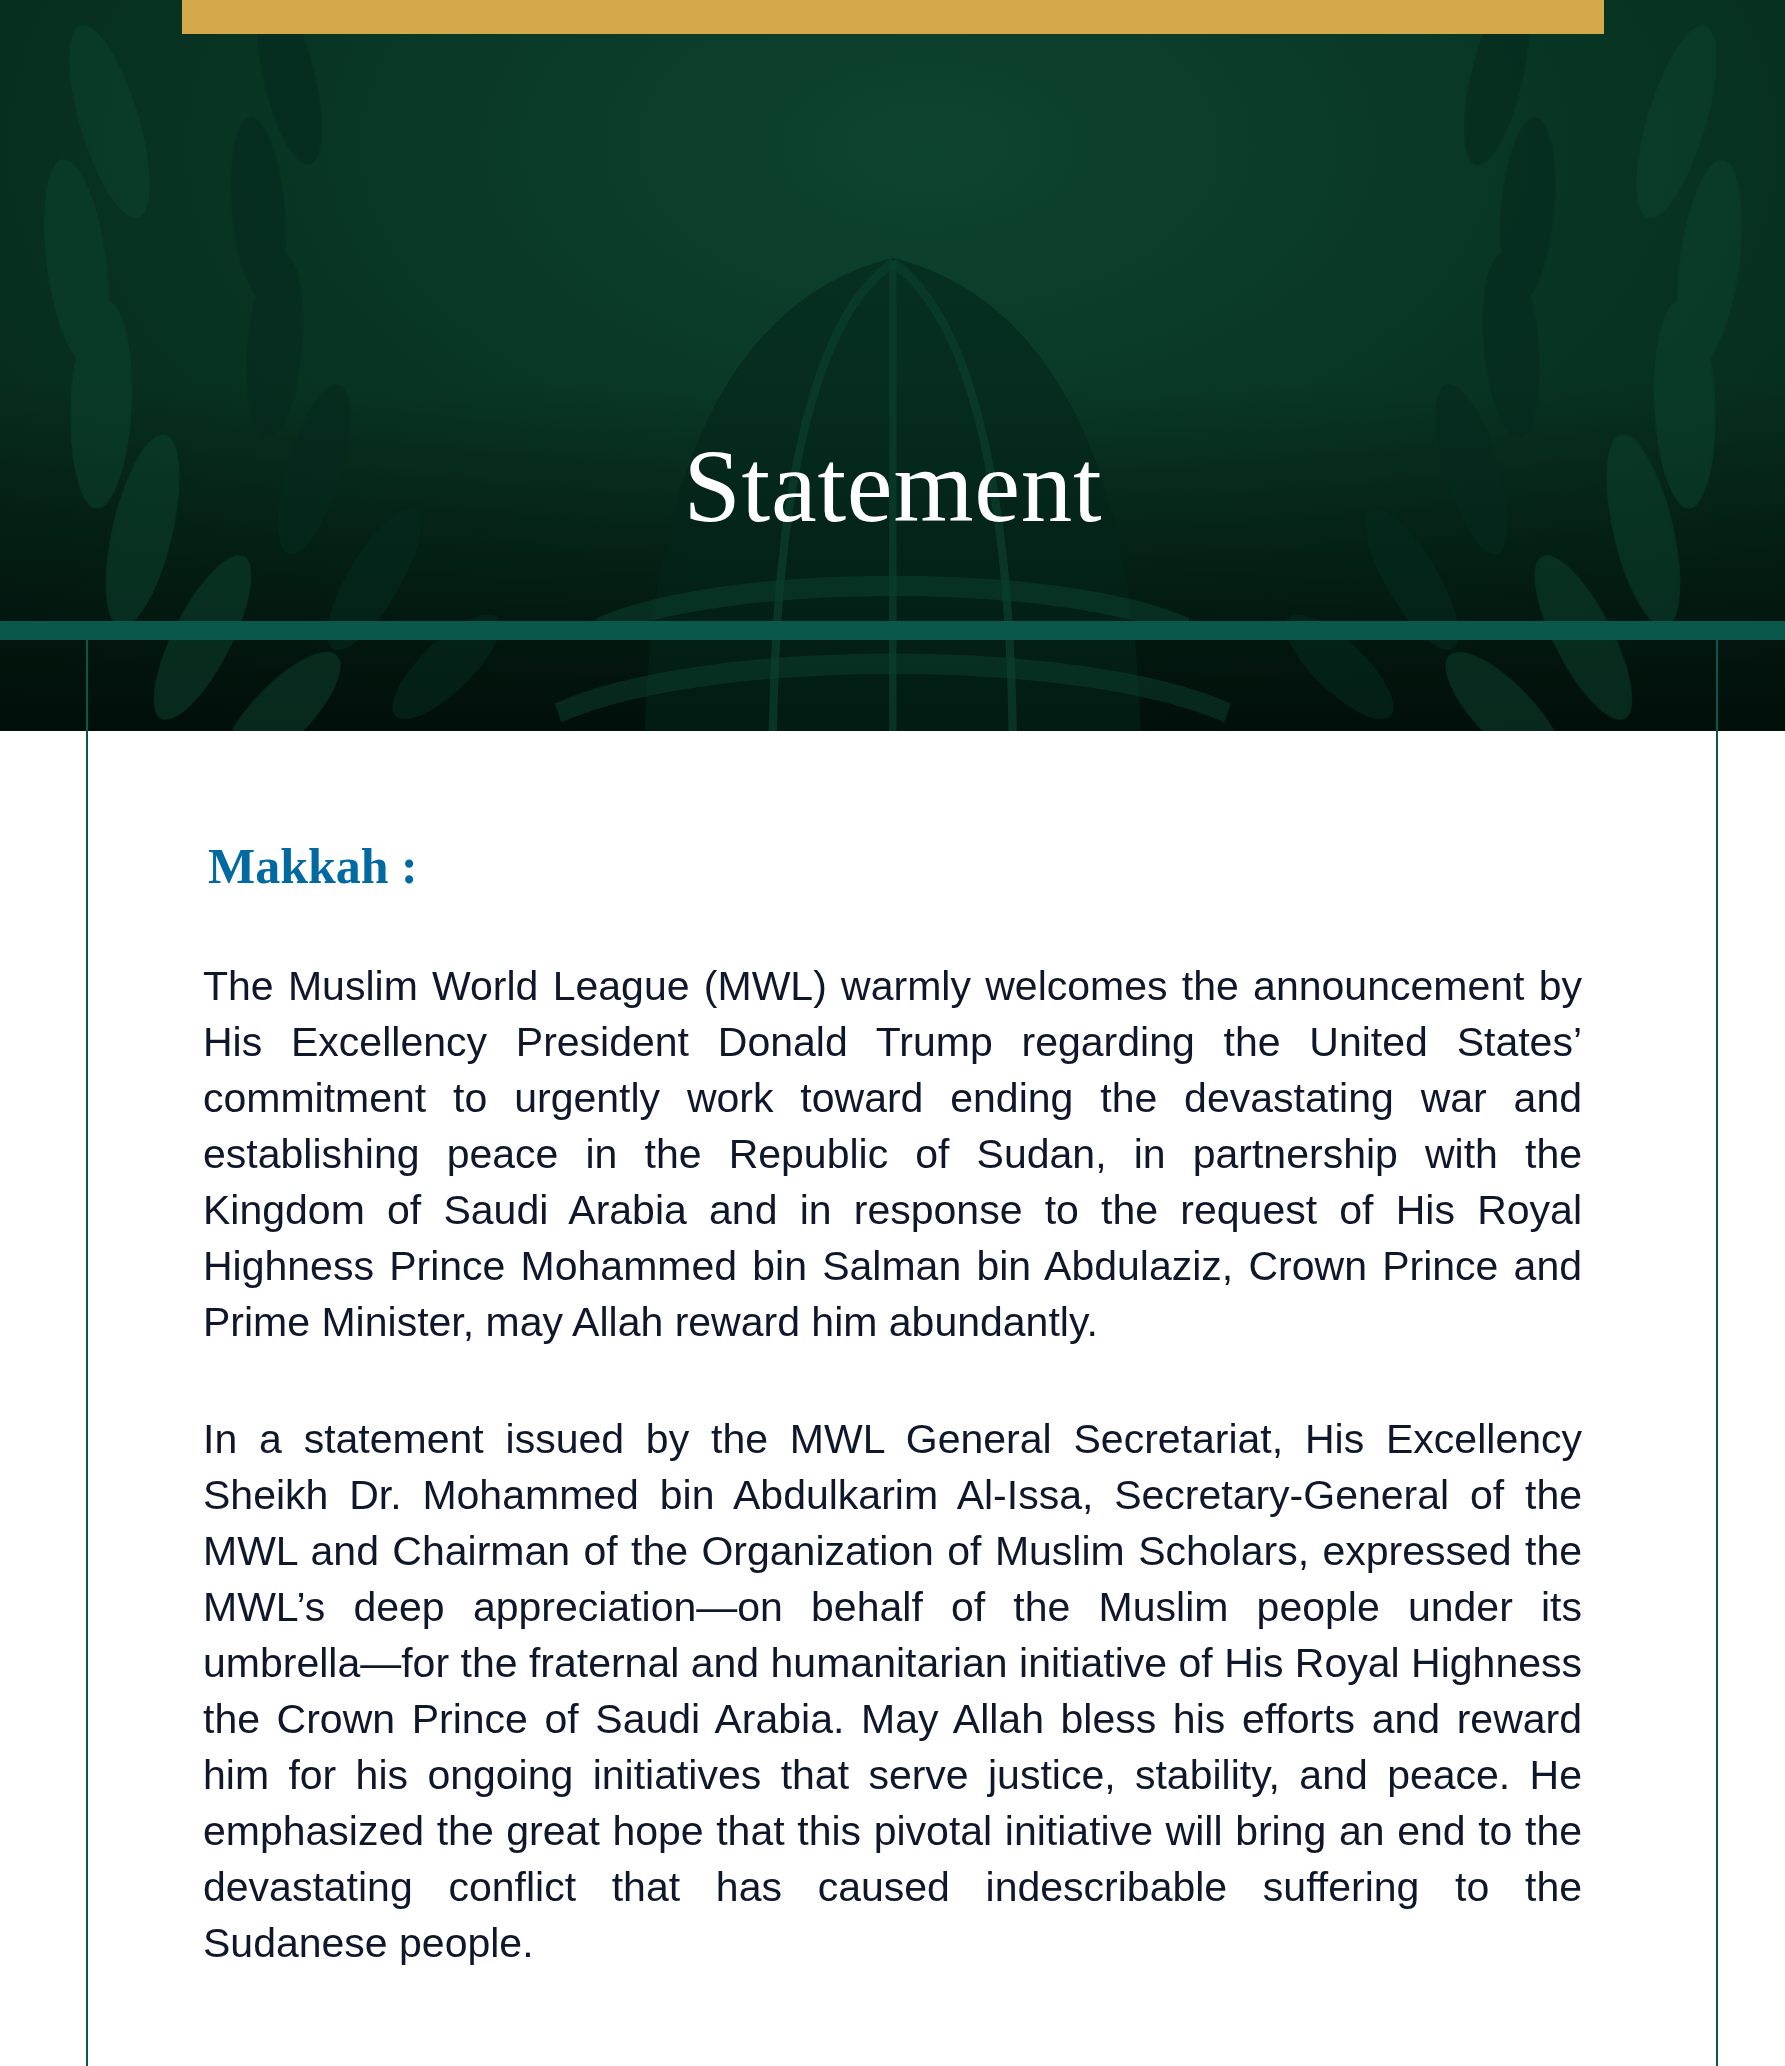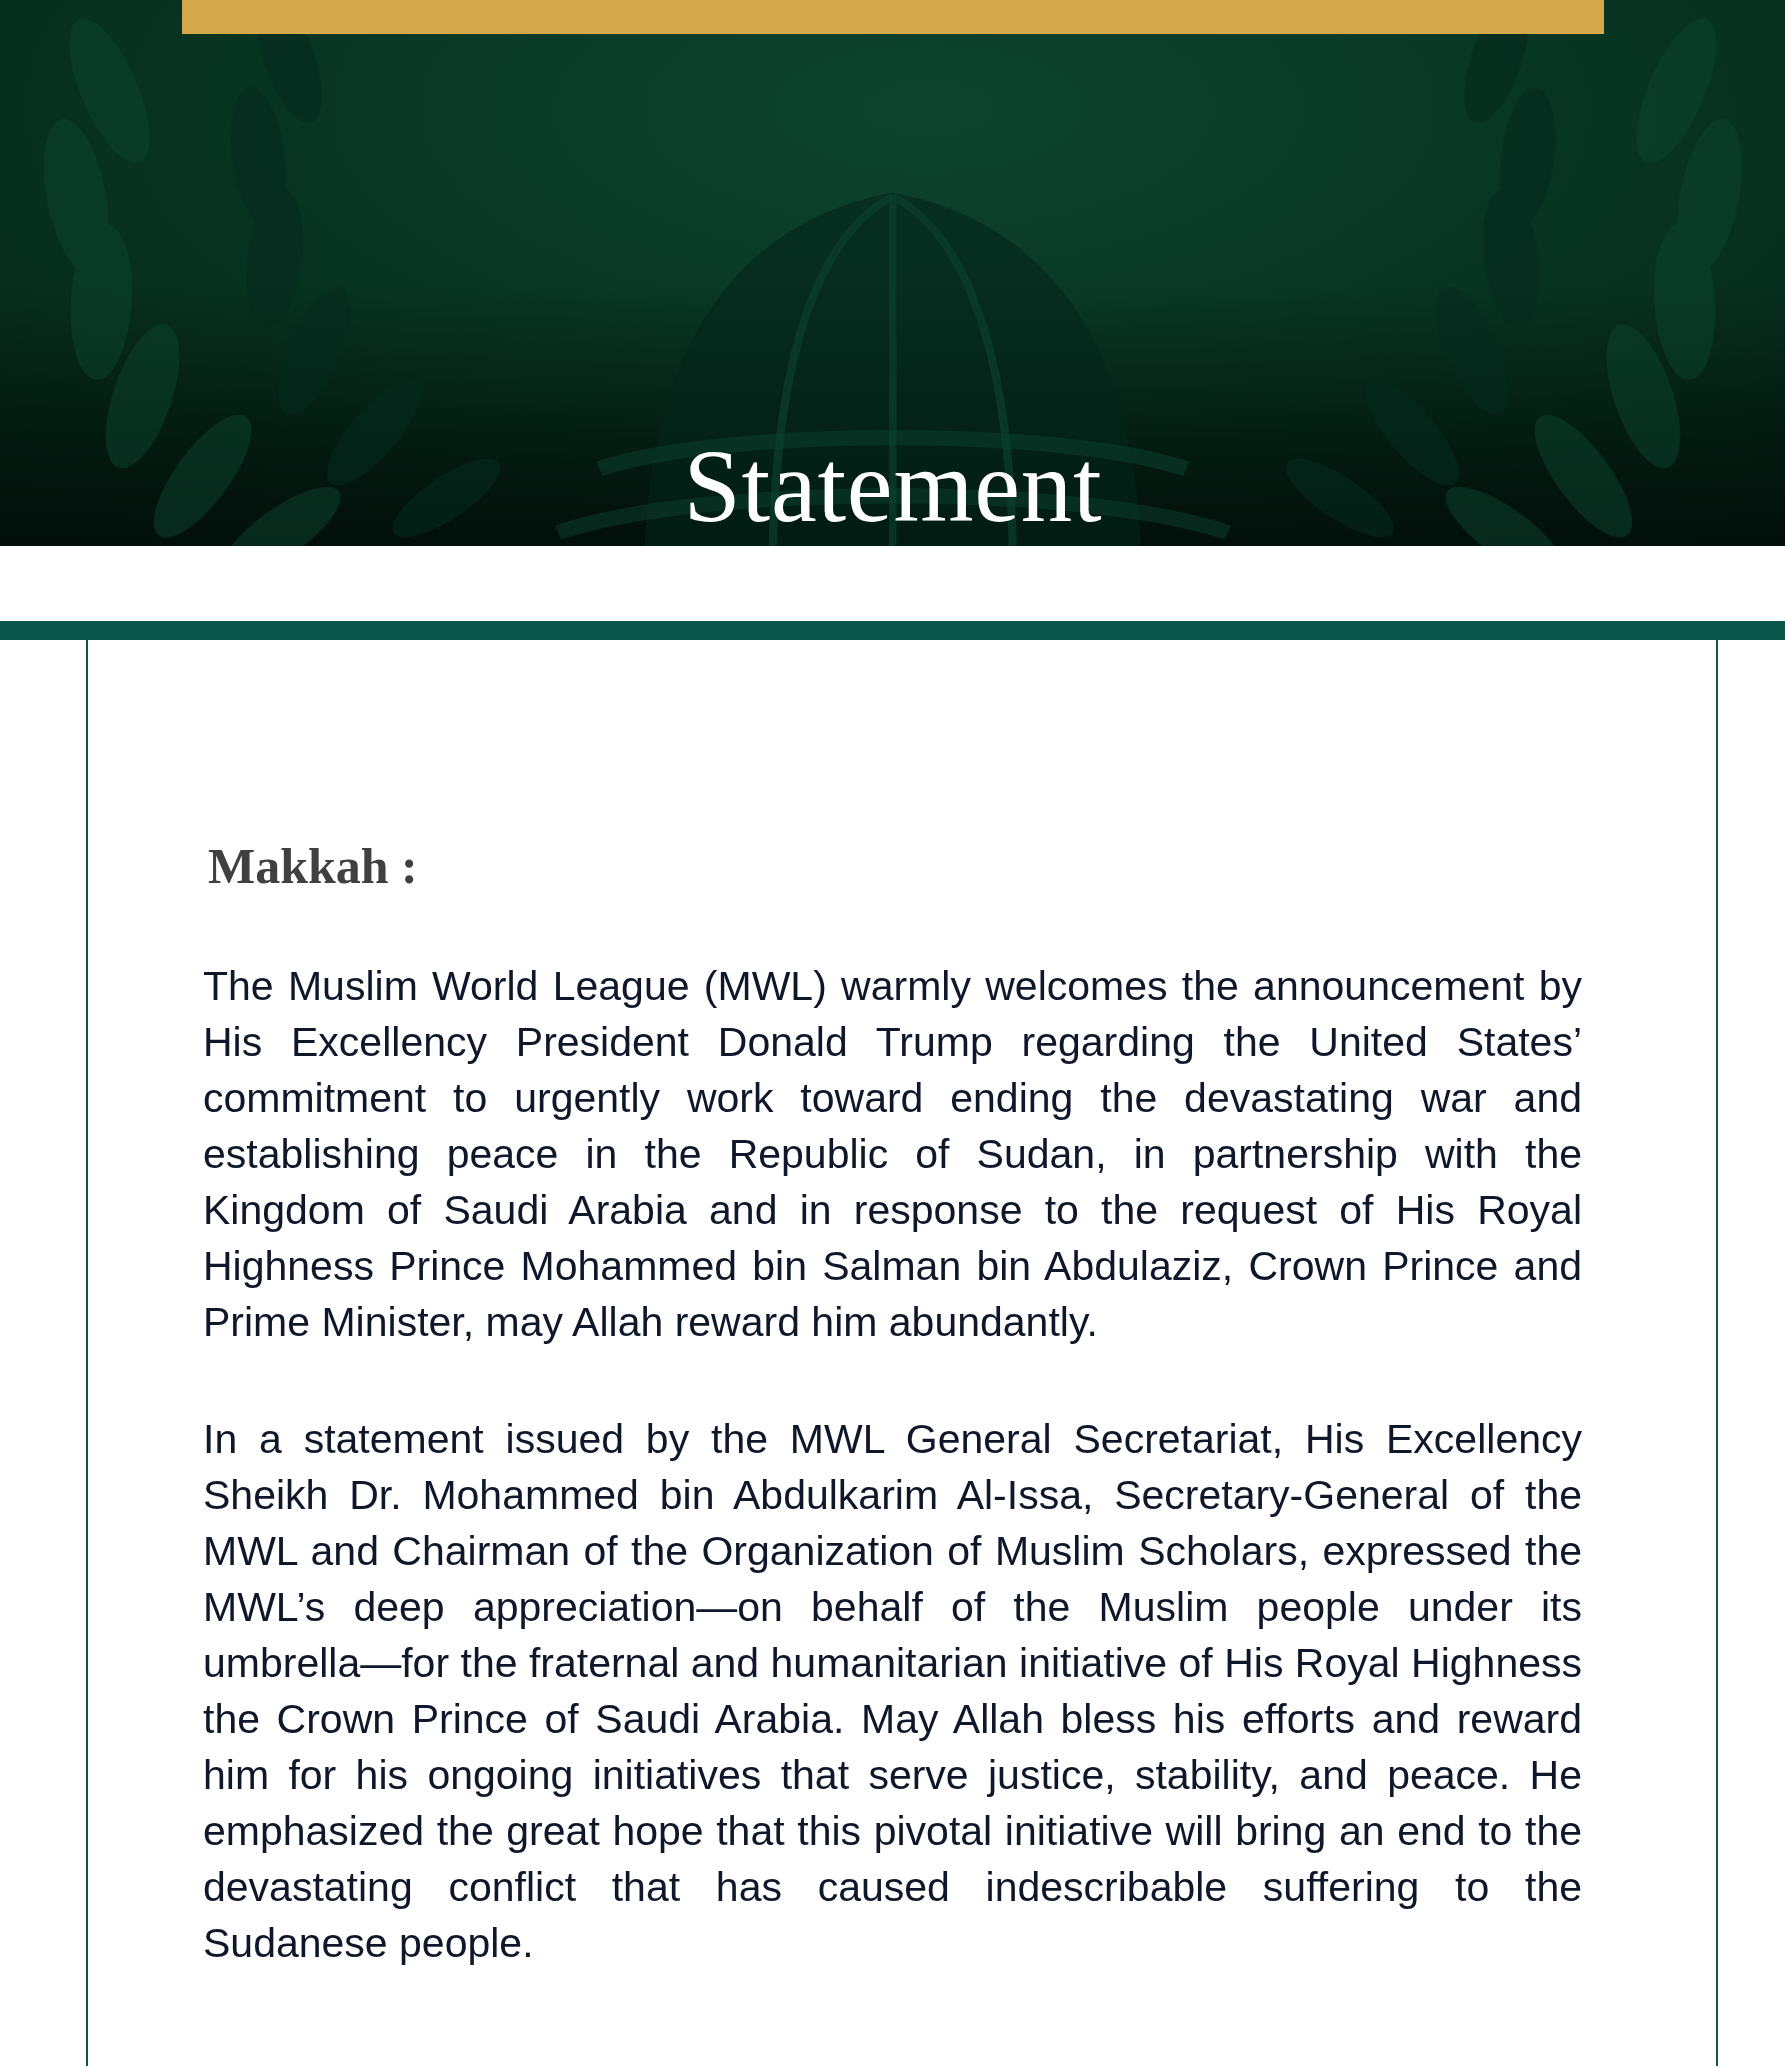--- a/index.html
+++ b/index.html
@@ -1,40 +1,40 @@
 <!DOCTYPE html>
 <html style="font-size:6.6px"><head>
 <meta charset="utf-8">
 <style>
   html,body{margin:0;padding:0;background:#ffffff;}
   .page{position:relative;width:1786px;height:2397px;background:#ffffff;overflow:hidden;
         font-family:"Liberation Sans",sans-serif;}
 
   
-  .header{position:absolute;left:0;top:0;width:1786px;height:546px;
+  .header{position:absolute;left:0;top:0;width:1786px;height:731px;
     background:
       linear-gradient(180deg, rgba(2,18,12,0) 52%, rgba(1,12,8,0.9) 100%),
       radial-gradient(95% 130% at 52% 20%, #0d4430 0%, #07301f 52%, #041e14 100%);
     overflow:hidden;}
   .ornament{position:absolute;inset:0;width:100%;height:100%;display:block;}
   .gold-bar{position:absolute;left:182px;top:0;width:1422px;height:34px;background:#d4a84b;}
   .title{position:absolute;left:0;right:0;top:435px;text-align:center;
          font-family:"Liberation Serif",serif;font-size:103px;line-height:1;
          color:#ffffff;letter-spacing:0.8px;}
   .band{position:absolute;left:0;top:621px;width:1786px;height:19.4px;background:#0a574c;}
 
   
   .rule{position:absolute;top:640px;bottom:0;width:1.7px;background:#0a574c;}
   .rule-left{left:86px;}
   .rule-right{left:1716px;}
 
   
   .content{position:absolute;left:203px;top:838px;width:1379px;}
   .city-heading{font-family:"Liberation Serif",serif;font-weight:bold;
-      font-size:50px;line-height:1.15;color:#404040;margin:0 0 62px 5px;}
+      font-size:50px;line-height:1.15;color:#0369a1;margin:0 0 62px 5px;}
   .content p{font-size:41px;line-height:56px;color:#0f172a;
       text-align:justify;text-justify:inter-word;margin:0 0 61px 0;}
   .content p:last-child{margin-bottom:0;}
 </style>
 </head>
 <body>
 
 <div class="page">
 
   <div class="header">

